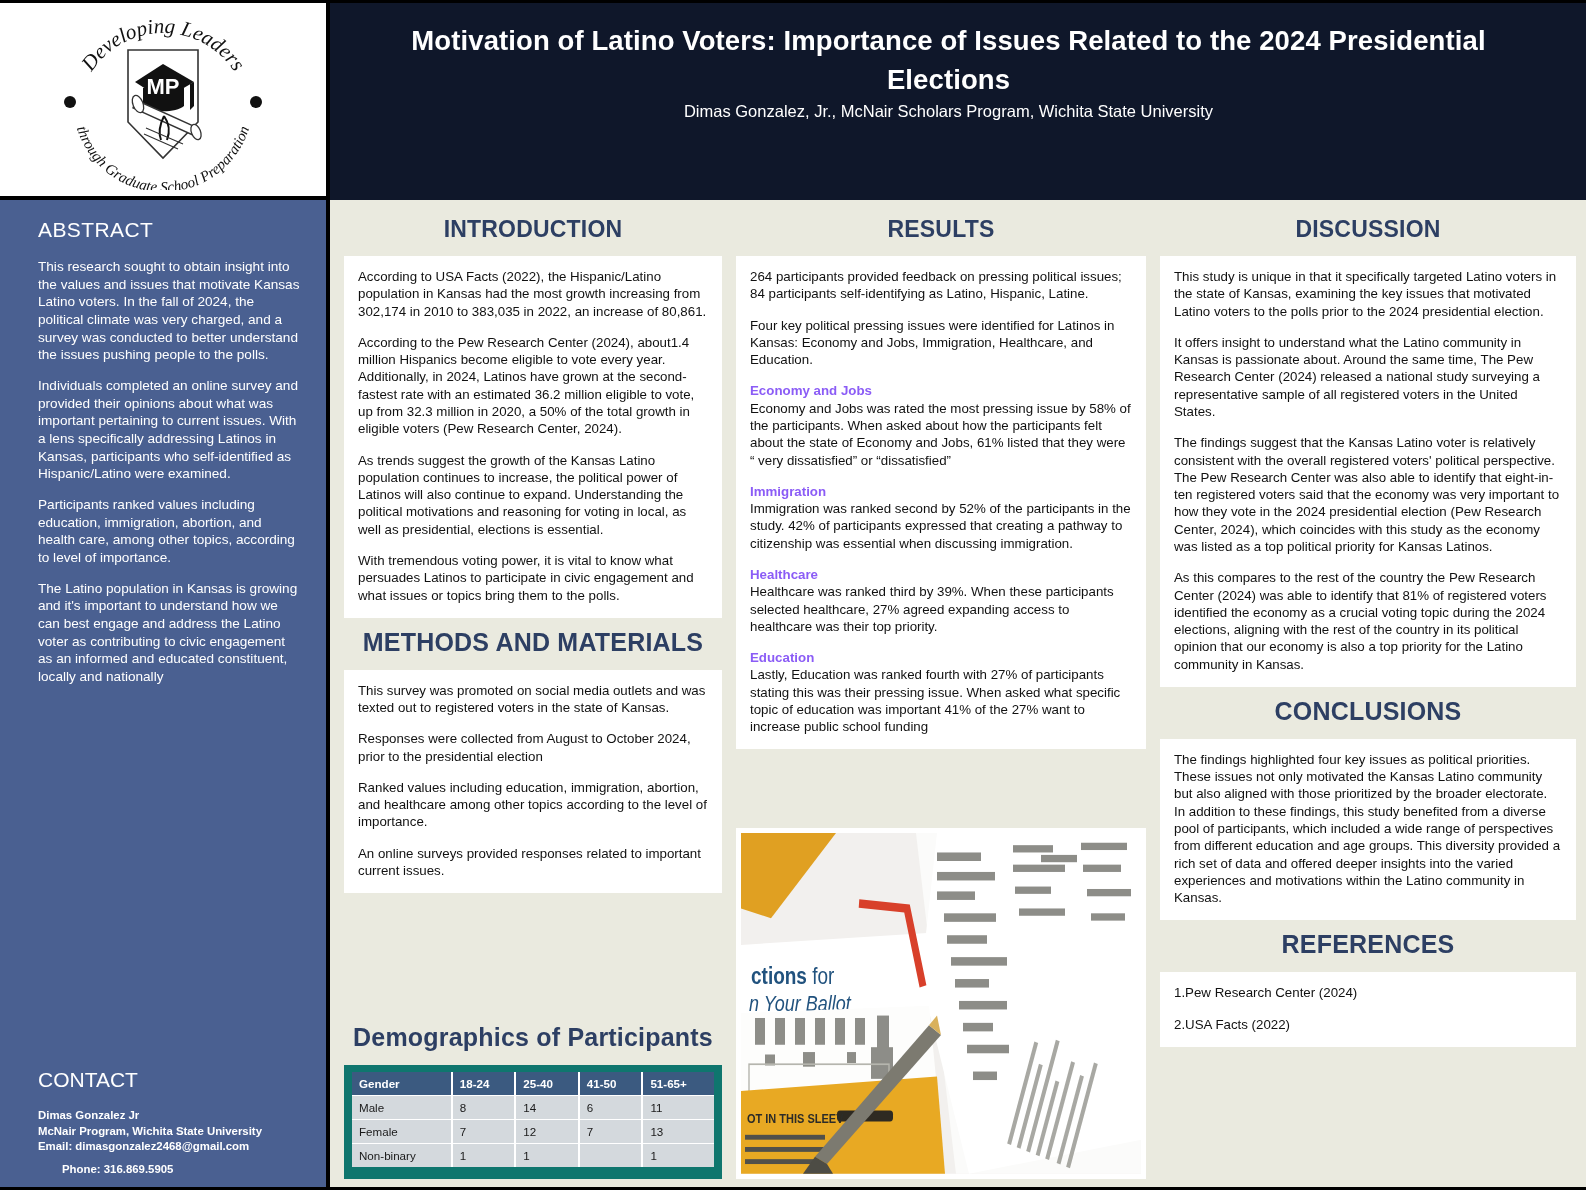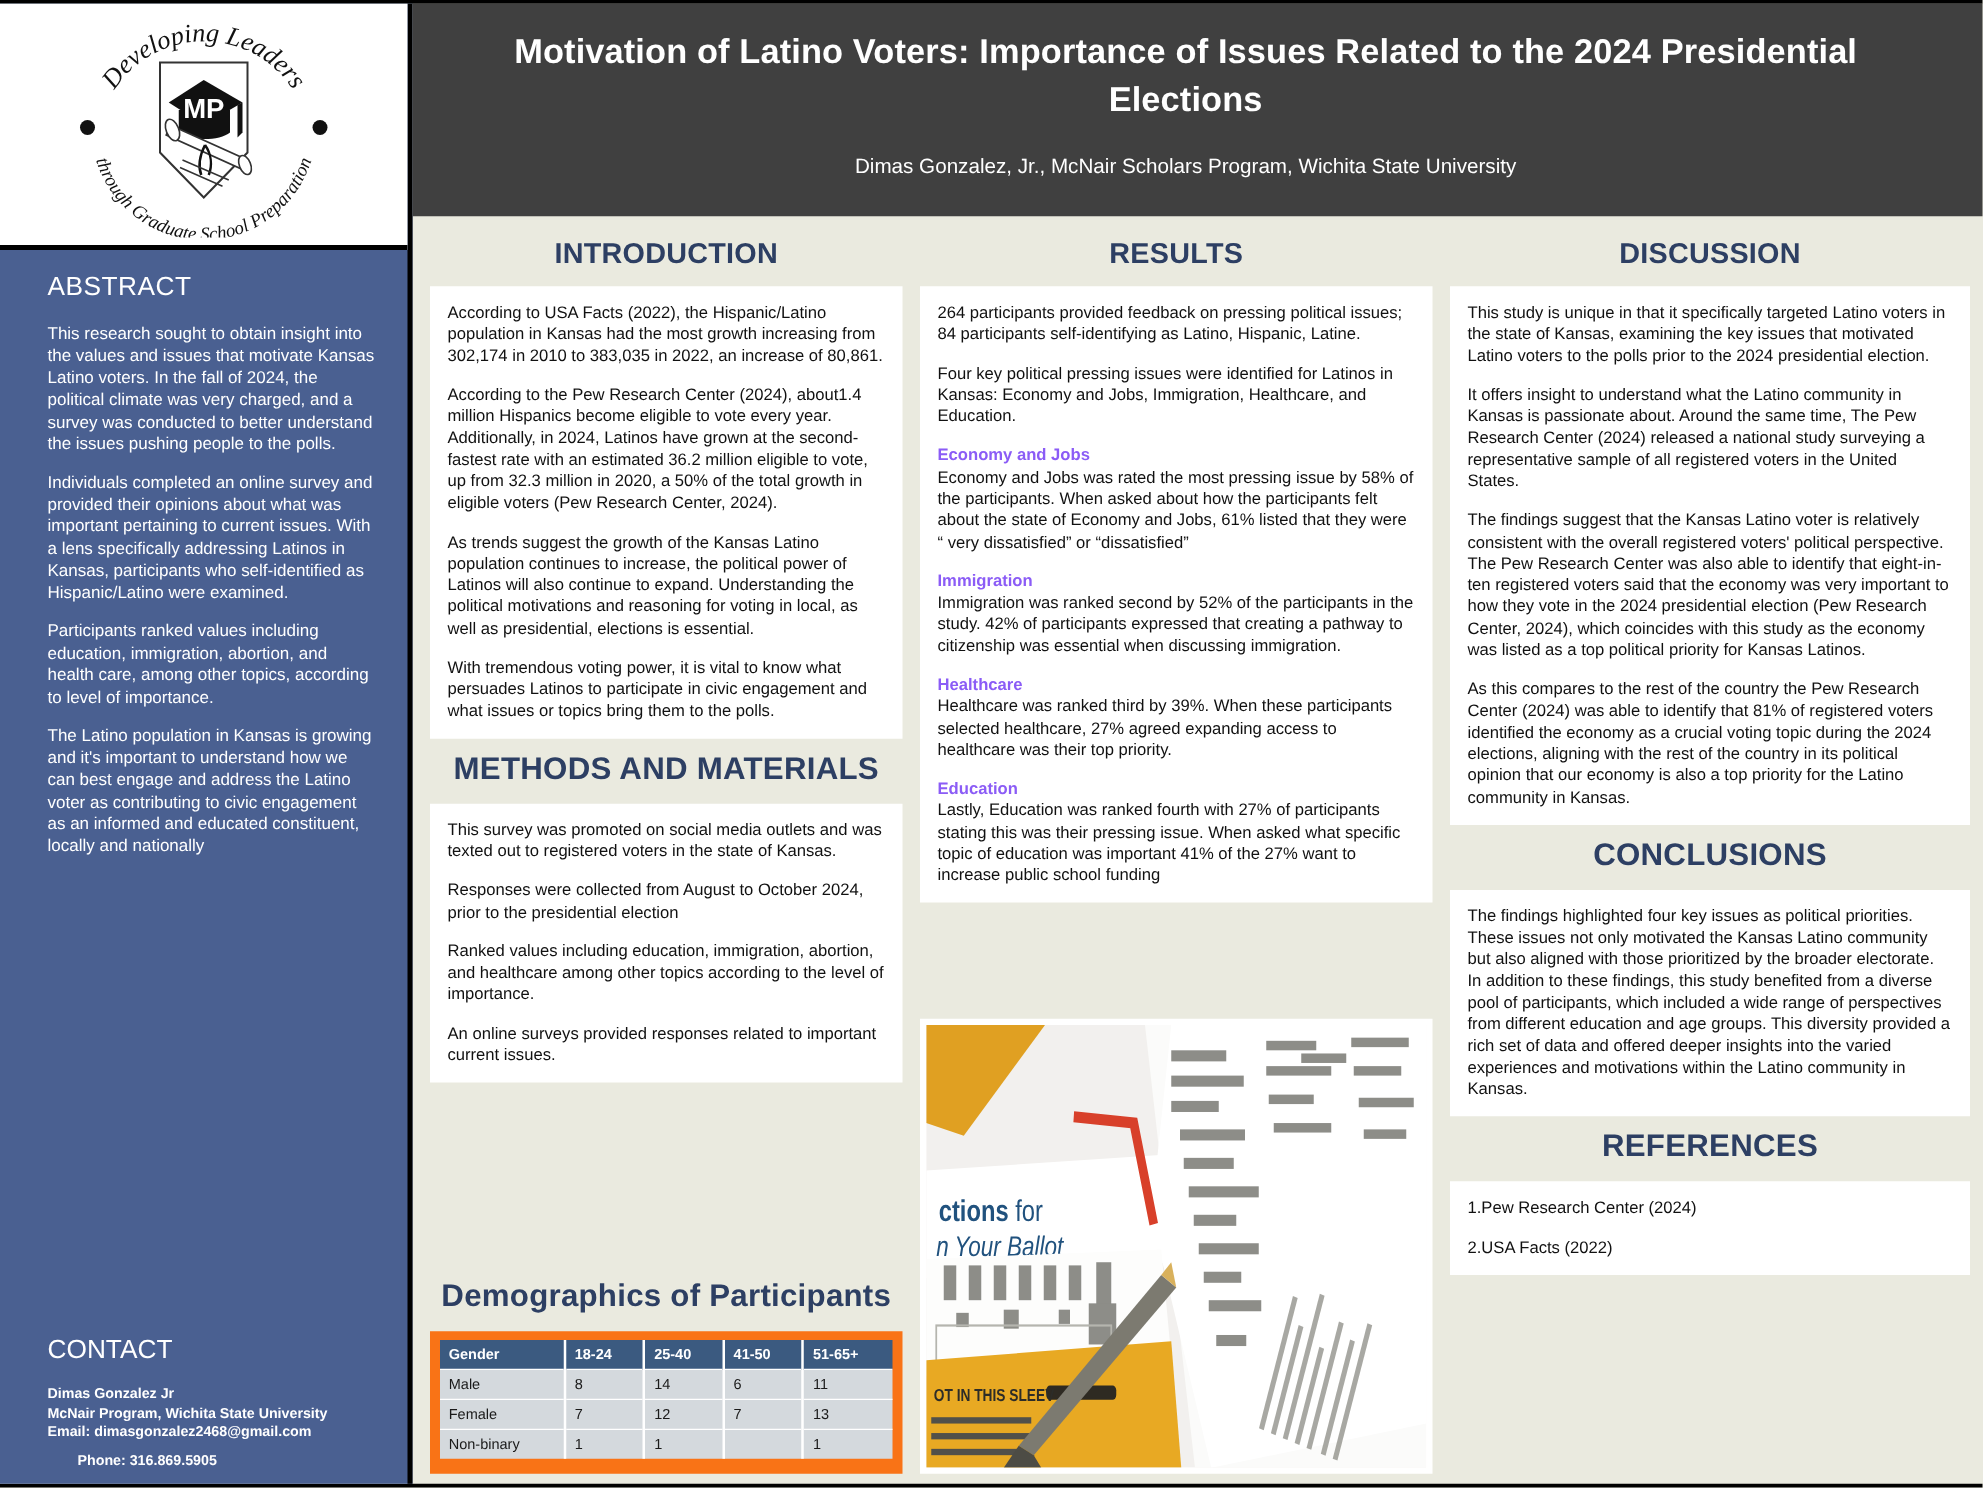--- a/index.html
+++ b/index.html
@@ -103,21 +103,21 @@
   .card p:last-child { margin-bottom: 0; }
   .card .sub-head {
     font-size: 13.3px;
     font-weight: bold;
     color: #8b5cf6;
     margin-bottom: 0px;
   }
 
   
   .table-wrap {
-    background: #f97316;
+    background: #0f766e;
     padding: 7px 8px 12px 8px;
   }
   table.demo {
     width: 100%;
     border-collapse: collapse;
     font-size: 11.6px;
   }
   table.demo th {
     background: #3b5a80;
     color: #ffffff;
@@ -209,23 +209,23 @@
           <p>McNair Program, Wichita State University</p>
           <p>Email: dimasgonzalez2468@gmail.com</p>
           <p class="spaced">Phone: 316.869.5905</p>
         </div>
       </div>
     </div>
   </aside>
 
   <div style="flex:1; display:flex; flex-direction:column;">
 
-    <header style="background:#404040; padding:18px 40px 14px 21px; height:170px; display:flex; flex-direction:column; justify-content:flex-start;">
+    <header style="background:#0f172a; padding:18px 40px 14px 21px; height:197px; display:flex; flex-direction:column; justify-content:flex-start;">
       <h1 style="color:#fff; font-size:27.5px; line-height:1.42; text-align:center; font-weight:bold; letter-spacing:.1px;">Motivation of Latino Voters: Importance of Issues Related to the 2024 Presidential Elections</h1>
-      <div style="margin-top:22px; text-align:center;">
+      <div style="text-align:center;">
         <div style="color:#fff; font-size:16.5px; line-height:1.55;">Dimas Gonzalez, Jr., McNair Scholars Program, Wichita State University</div>
       </div>
     </header>
 
     <div class="main">
 
       <section class="col col-intro">
         <div class="sec-title">INTRODUCTION</div>
         <div class="card">
           <p>According to USA Facts (2022), the Hispanic/Latino population in Kansas had the most growth increasing from 302,174 in 2010 to 383,035 in 2022, an increase of 80,861.</p>

